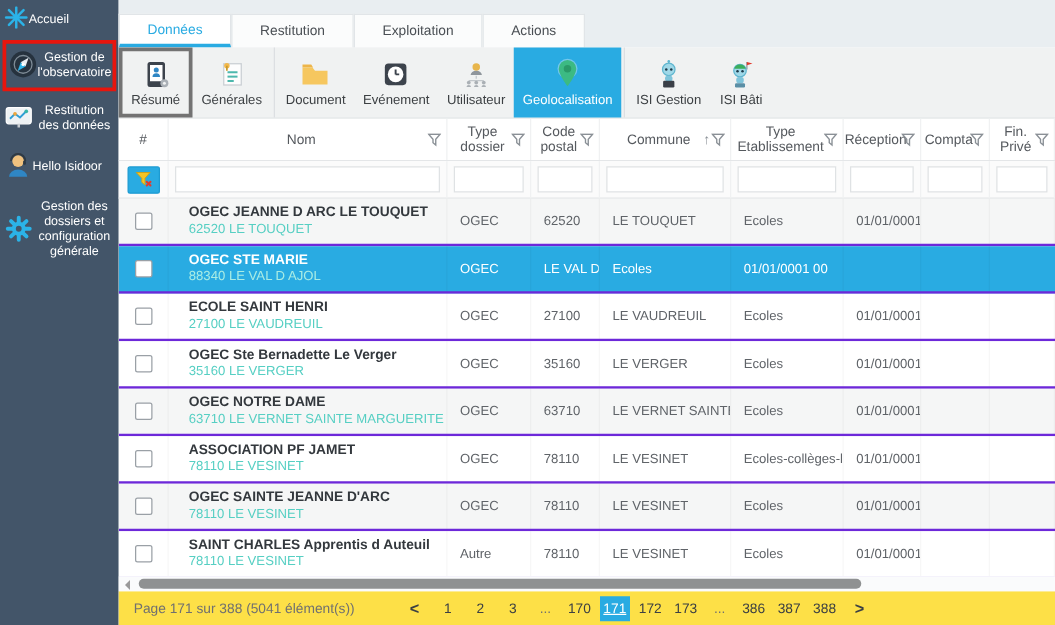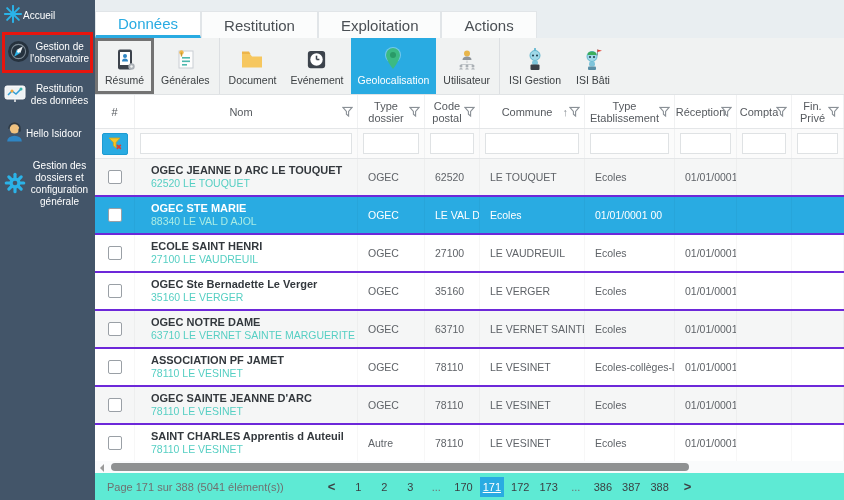--- a/index.html
+++ b/index.html
@@ -14,21 +14,21 @@
   .side-item .label { font-size:10px; line-height:12px; margin-top:3px; }
   .side-item.highlighted { border:3px solid #e8150d; margin:2px 2px; padding:3px 2px 5px; }
   .side-icon { height:26px; display:flex; align-items:center; justify-content:center; }
   .side-item:first-child .side-icon{ height:18px; }
 
   
   .main { flex:1; display:flex; flex-direction:column; background:#fff; min-width:0; }
 
   
   .topstrip { height:38px; background:#e9eef1; display:flex; align-items:flex-end; }
-  .tab { height:27px; display:flex; align-items:center; padding:0 22px; font-size:15px;
+  .tab { height:27px; display:flex; align-items:center; padding:0 22px; font-size:11px;
          color:#4a4f54; background:#fbfcfc; border:1px solid #e1e5e8; border-bottom:none; cursor:pointer; }
   .tab.active { color:#29abe2; background:#fff; border-bottom:3px solid #29abe2; font-weight:400; }
 
   
   .toolbar { height:57px; background:#f0f2f2; border-bottom:1px solid #e0e3e5;
              display:flex; align-items:stretch; }
   .tbtn { display:flex; flex-direction:column; align-items:center; justify-content:center;
           gap:2px; padding:3px 7px; min-width:50px; font-size:10.5px; color:#3c4043; cursor:pointer; }
   .tbtn .ticon { height:26px; display:flex; align-items:center; justify-content:center; }
   .tbtn.selected { background:#29abe2; color:#fff; }
@@ -67,21 +67,21 @@
   .trow.selected .nom-sub { color:#a9ece4; }
 
   
   .hscroll { height:12px; position:relative; background:#fafbfc; }
   .hscroll .larrow { position:absolute; left:5px; top:3px; width:0; height:0;
                      border:4px solid transparent; border-right-color:#9a9a9a; border-left:none; }
   .hscroll .thumb { position:absolute; left:16px; top:2px; width:578px; height:8px; background:#8f9192; border-radius:4px; }
 
   
   .pager { height:27px; display:flex; align-items:center; font-size:11px; color:#707070;
-           padding-left:12px; background:#5eead4; }
+           padding-left:12px; background:#fde047; }
   .pages { display:flex; align-items:center; margin-left:36px; gap:4px; }
   .pg { min-width:22px; height:20px; display:flex; align-items:center; justify-content:center;
         color:#3c4043; cursor:pointer; padding:0 3px; }
   .pg.active { background:#29abe2; color:#fff;text-decoration:underline; }
   .pg.dots { cursor:default; color:#707070; }
   .chev { font-size:13px; font-weight:bold; color:#3c4043; margin:0 8px; cursor:pointer; }
 </style>
 </head>
 <body>
 
@@ -226,47 +226,47 @@
         <svg width="23" height="23" viewBox="0 0 24 24">
           <rect x="3" y="3" width="18" height="18" rx="3" fill="#3c434c"></rect>
           <circle cx="12" cy="12" r="6.5" fill="#fff"></circle>
           <line x1="12" y1="12" x2="12" y2="8" stroke="#3c434c" stroke-width="1.6"></line>
           <line x1="12" y1="12" x2="15" y2="12" stroke="#3c434c" stroke-width="1.6"></line>
           </svg>
       </span>
       <span>Evénement</span>
     </div>
 
-    <div class="tbtn selected">
-      <span class="ticon">
-        <svg width="24" height="26" viewBox="0 0 24 26">
-          <circle cx="12" cy="9" r="8" fill="#ffffff" opacity="0.35"></circle>
-          <path d="M12 2 a7 7 0 0 1 7 7 c0 5 -7 14 -7 14 s-7 -9 -7 -14 a7 7 0 0 1 7 -7 z" fill="#3cba83"></path>
-          <circle cx="12" cy="9" r="3" fill="#2a9a68"></circle>
-          </svg>
-      </span>
-      <span>Geolocalisation</span>
-    </div>
-
     <div class="tbtn">
       <span class="ticon">
         <svg width="24" height="23" viewBox="0 0 24 22">
           <circle cx="12" cy="5" r="3" fill="#e8b64c"></circle>
           <path d="M7.5 11.5 a4.5 3.5 0 0 1 9 0 z" fill="#8f969c"></path>
           <line x1="12" y1="12" x2="12" y2="14.5" stroke="#c2c7cb" stroke-width="1"></line>
           <line x1="6" y1="16" x2="18" y2="16" stroke="#c2c7cb" stroke-width="1"></line>
           <circle cx="6" cy="17.5" r="1.5" fill="#aab0b5"></circle>
             <circle cx="12" cy="17.5" r="1.5" fill="#aab0b5"></circle>
             <circle cx="18" cy="17.5" r="1.5" fill="#aab0b5"></circle>
           <path d="M4.2 21 a1.8 1.5 0 0 1 3.6 0 z" fill="#aab0b5"></path>
             <path d="M10.2 21 a1.8 1.5 0 0 1 3.6 0 z" fill="#aab0b5"></path>
             <path d="M16.2 21 a1.8 1.5 0 0 1 3.6 0 z" fill="#aab0b5"></path>
           </svg>
       </span>
       <span>Utilisateur</span>
+    </div>
+
+    <div class="tbtn selected">
+      <span class="ticon">
+        <svg width="24" height="26" viewBox="0 0 24 26">
+          <circle cx="12" cy="9" r="8" fill="#ffffff" opacity="0.35"></circle>
+          <path d="M12 2 a7 7 0 0 1 7 7 c0 5 -7 14 -7 14 s-7 -9 -7 -14 a7 7 0 0 1 7 -7 z" fill="#3cba83"></path>
+          <circle cx="12" cy="9" r="3" fill="#2a9a68"></circle>
+          </svg>
+      </span>
+      <span>Geolocalisation</span>
     </div>
 
     <div class="tsep"></div>
 
     <div class="tbtn">
       <span class="ticon">
         <svg width="22" height="25" viewBox="0 0 22 24">
           <line x1="11" y1="1" x2="11" y2="3.5" stroke="#5fb6cf" stroke-width="1.2"></line>
             <circle cx="11" cy="1.5" r="1" fill="#5fb6cf"></circle>
           <circle cx="11" cy="8" r="5" fill="#9fd8e8" stroke="#5fb6cf" stroke-width="1"></circle>

